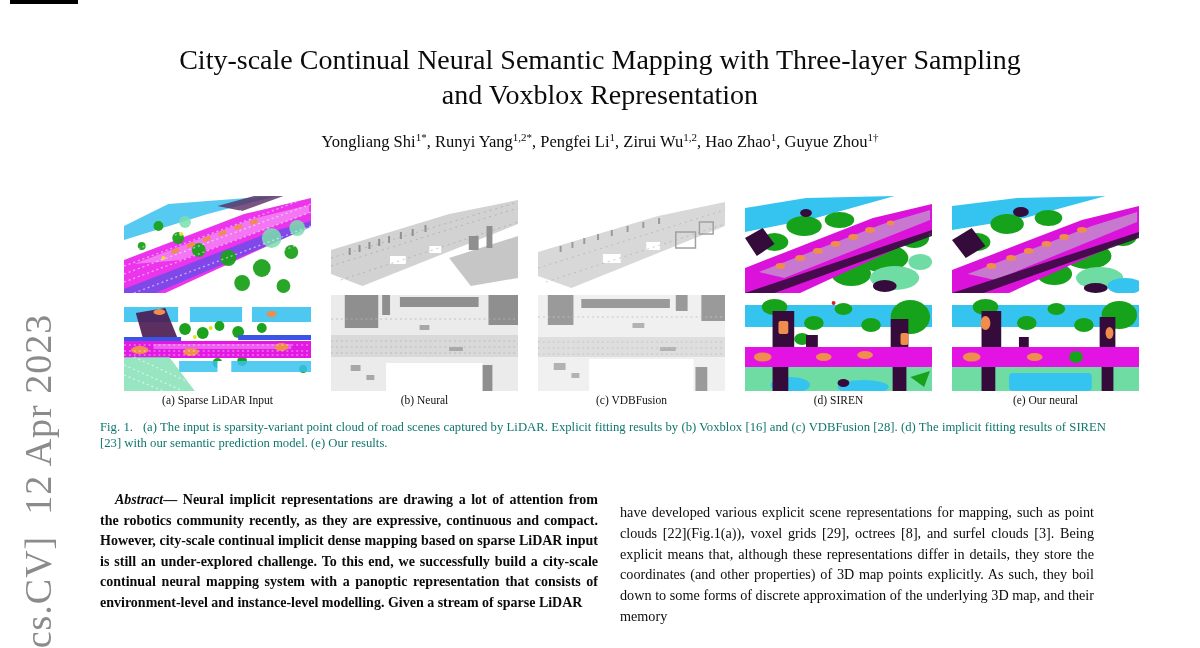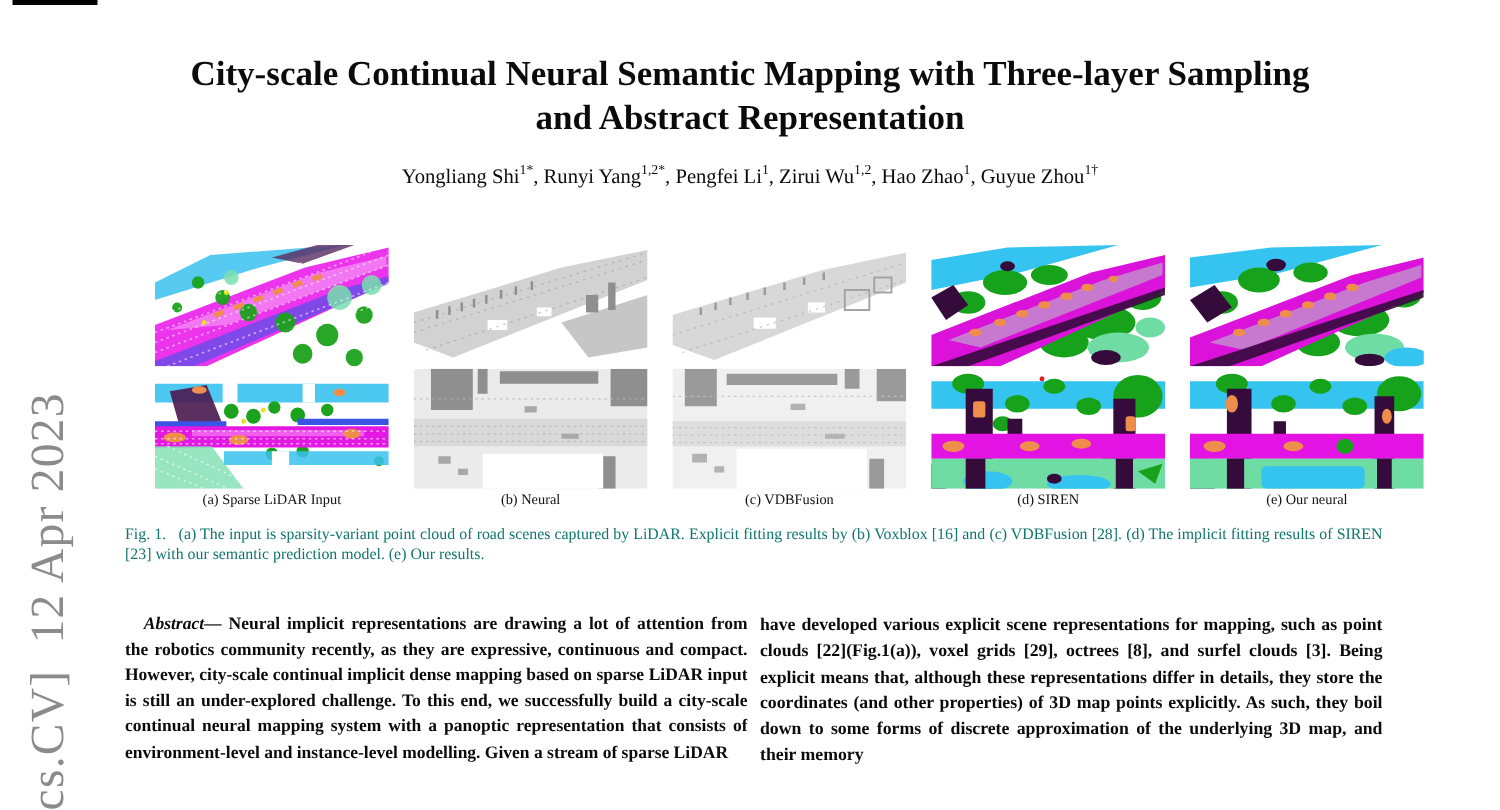--- a/index.html
+++ b/index.html
@@ -3,51 +3,51 @@
 <meta charset="utf-8">
 <style>
   html,body{margin:0;padding:0;background:#fff;}
   .page{position:relative;width:1200px;height:648px;background:#ffffff;overflow:hidden;
         font-family:"Liberation Serif", serif;color:#0b0b0b;}
   .crop-mark{position:absolute;left:10px;top:0;width:68px;height:4px;background:#000;}
   .arxiv-stamp{position:absolute;left:16px;top:662px;transform:rotate(-90deg);
         transform-origin:0 0;white-space:pre;font-size:38px;color:#8b8b8b;
         font-family:"Liberation Serif", serif;letter-spacing:1px;}
   .title{position:absolute;top:42px;left:60px;width:1080px;margin:0;text-align:center;
-        font-size:28px;font-weight:700;line-height:35px;}
+        font-size:28px;font-weight:400;line-height:35px;}
   .authors{position:absolute;top:130px;left:100px;width:1000px;text-align:center;
         font-size:16.5px;}
   .authors sup{font-size:11px;}
   .figure{position:absolute;left:124px;top:196px;width:952px;}
   .fig-grid{display:flex;gap:20px;}
   .fig-col{width:187px;display:flex;flex-direction:column;}
   .fig-img{width:187px;height:97px;display:block;}
   .fig-img.r2{height:96px;margin-top:2px;}
   .sublabel{text-align:center;font-size:11.5px;margin-top:3px;color:#111;}
   .fig-caption{position:absolute;left:100px;top:420px;width:1006px;font-size:12.7px;
         line-height:15.8px;text-align:justify;white-space:pre-wrap;color:#0f766e;}
   .col{position:absolute;top:490px;width:498px;height:158px;overflow:hidden;
         text-align:justify;}
   .col-left{left:100px;}
   .col-right{left:608px;}
   .abstract{margin:0;font-size:14px;line-height:20.5px;font-weight:700;
         text-indent:15px;}
   .abstract .lead{font-style:italic;}
-  .intro{margin:0;font-size:14.2px;line-height:20.8px;font-weight:700;}
+  .intro{margin:12px;font-size:14.2px;line-height:20.8px;font-weight:400;}
 </style>
 </head>
 <body>
 
 <div class="page">
 
   <div class="crop-mark"></div>
 
   <div class="arxiv-stamp">[cs.CV]  12 Apr 2023</div>
 
-  <h1 class="title"><span>City-scale Continual Neural Semantic Mapping with Three-layer Sampling</span><br><span>and Abstract Representation</span></h1>
+  <h1 class="title"><span>City-scale Continual Neural Semantic Mapping with Three-layer Sampling</span><br><span>and Voxblox Representation</span></h1>
 
   <div class="authors"><span><span>Yongliang Shi</span><sup>1*</sup><span>, </span></span><span><span>Runyi Yang</span><sup>1,2*</sup><span>, </span></span><span><span>Pengfei Li</span><sup>1</sup><span>, </span></span><span><span>Zirui Wu</span><sup>1,2</sup><span>, </span></span><span><span>Hao Zhao</span><sup>1</sup><span>, </span></span><span><span>Guyue Zhou</span><sup>1†</sup><span></span></span></div>
 
   <figure class="figure" style="margin:0;">
     <div class="fig-grid">
 
       <div class="fig-col">
         <svg class="fig-img" viewBox="0 0 190 97" preserveAspectRatio="none">
           <rect width="190" height="97" fill="#fff"></rect>
           <polygon points="0,30 45,8 125,2 155,0 85,18 0,44" fill="#39c1ef" opacity=".85"></polygon>

